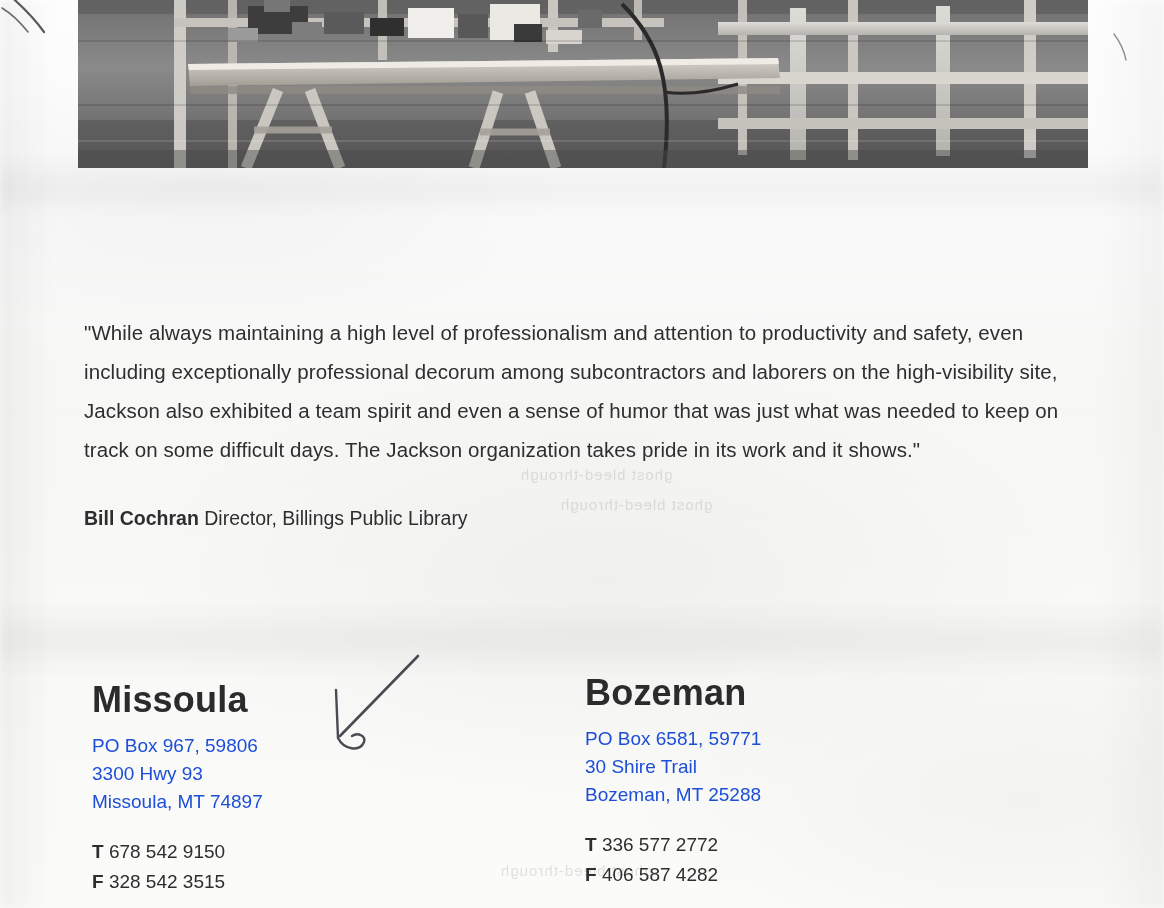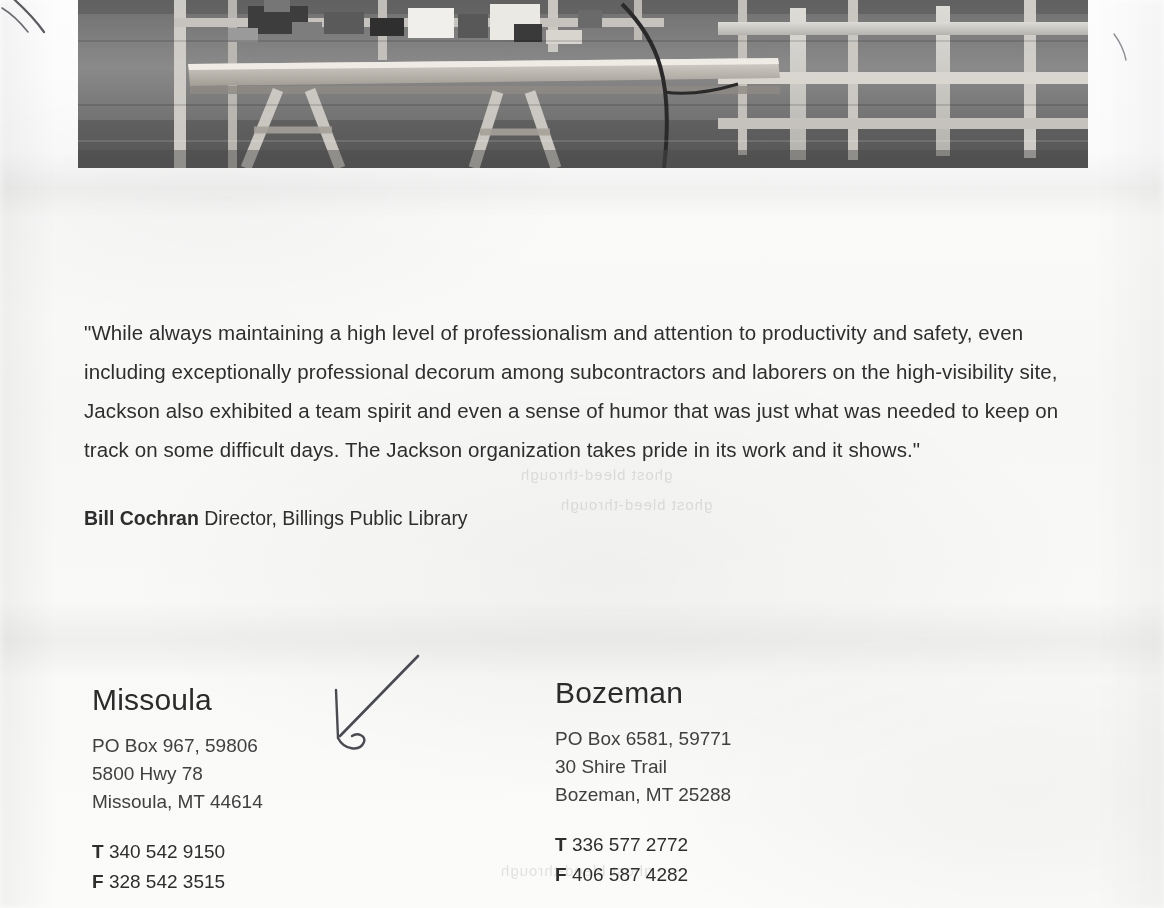--- a/index.html
+++ b/index.html
@@ -91,34 +91,34 @@
   }
   .attribution .name {
     font-weight: bold;
   }
 
   
   .office {
     position: absolute;
   }
   .office-missoula { left: 92px; top: 683px; width: 330px; }
-  .office-bozeman  { left: 555px; top: 676px; width: 330px; }
+  .office-bozeman  { left: 585px; top: 676px; width: 330px; }
 
   .office-city {
-    font-size: 30px;
+    font-size: 36px;
     line-height: 34px;
-    font-weight: 400;
+    font-weight: 700;
     color: #2b2b2b;
     letter-spacing: .2px;
     margin-bottom: 15px;
   }
   .office-addr {
     font-size: 19px;
     line-height: 28px;
-    color: #404040;
+    color: #1d4ed8;
   }
   .office-phones {
     margin-top: 21px;
     font-size: 19px;
     line-height: 30px;
     color: #2e2e2e;
   }
   .office-phones .lbl { font-weight: bold; }
 
   
@@ -247,27 +247,27 @@
   <p class="quote-text">"While always maintaining a high level of professionalism and attention to productivity and safety, even including exceptionally professional decorum among subcontractors and laborers on the high-visibility site, Jackson also exhibited a team spirit and even a sense of humor that was just what was needed to keep on track on some difficult days. The Jackson organization takes pride in its work and it shows."</p>
   <p class="attribution">
     <span class="name">Bill Cochran</span><span> Director, Billings Public Library</span>
   </p>
 </div>
 
 <div class="office office-missoula">
   <div class="office-city">Missoula</div>
   <div class="office-addr">
     <div>PO Box 967, 59806</div>
-    <div>5800 Hwy 78</div>
-    <div>Missoula, MT 44614</div>
+    <div>3300 Hwy 93</div>
+    <div>Missoula, MT 74897</div>
   </div>
   <div class="office-phones">
     <div>
       <span class="lbl">T</span>
-      <span>340 542 9150</span>
+      <span>678 542 9150</span>
     </div>
     <div>
       <span class="lbl">F</span>
       <span>328 542 3515</span>
     </div>
   </div>
 </div>
 
 <div class="office office-bozeman">
   <div class="office-city">Bozeman</div>

